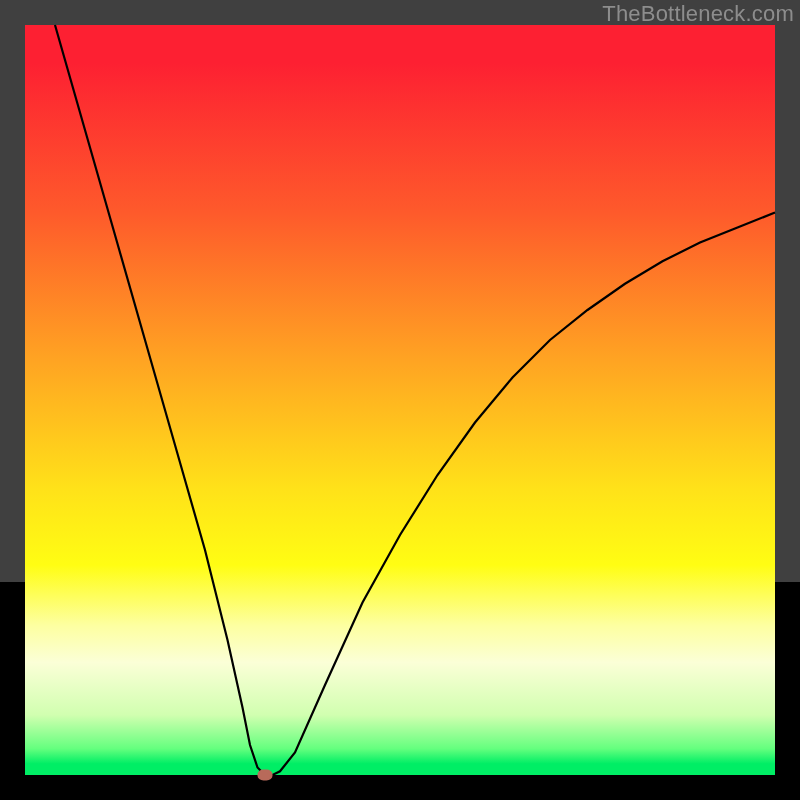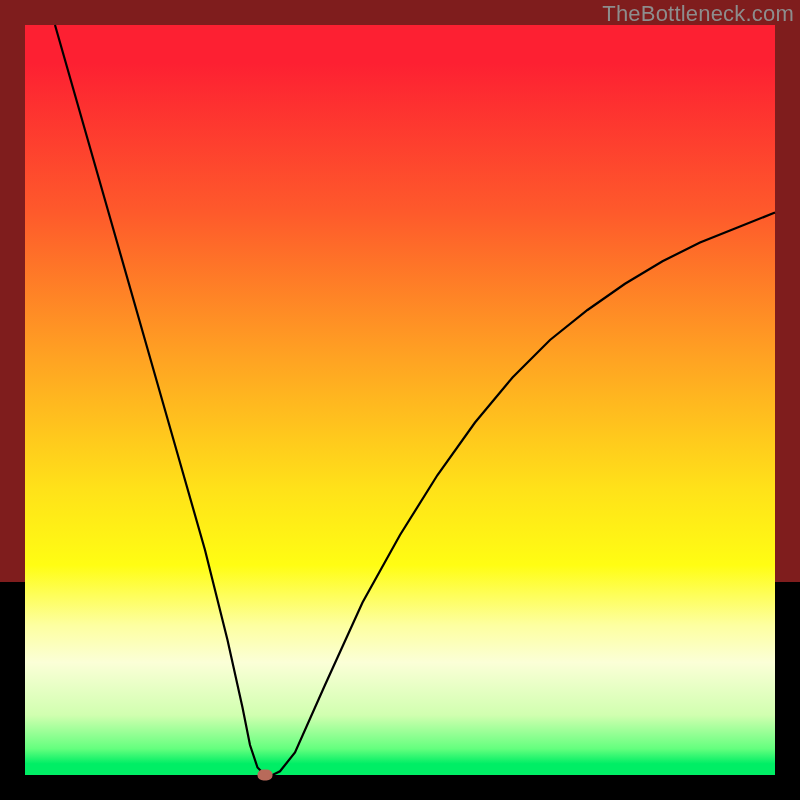--- a/index.html
+++ b/index.html
@@ -7,21 +7,21 @@
     padding: 0;
     width: 800px;
     height: 800px;
     background: #000;
     font-family: Arial, Helvetica, sans-serif;
   }
   .stage {
     position: relative;
     width: 800px;
     height: 582px;
-    background: #7f1d1d;
+    background: #404040;
   }
   .plot {
     position: absolute;
     left: 25px;
     top: 25px;
     width: 750px;
     height: 750px;
     background: linear-gradient(to bottom,
       #fd2032 0%,
       #fd2032 5%,

